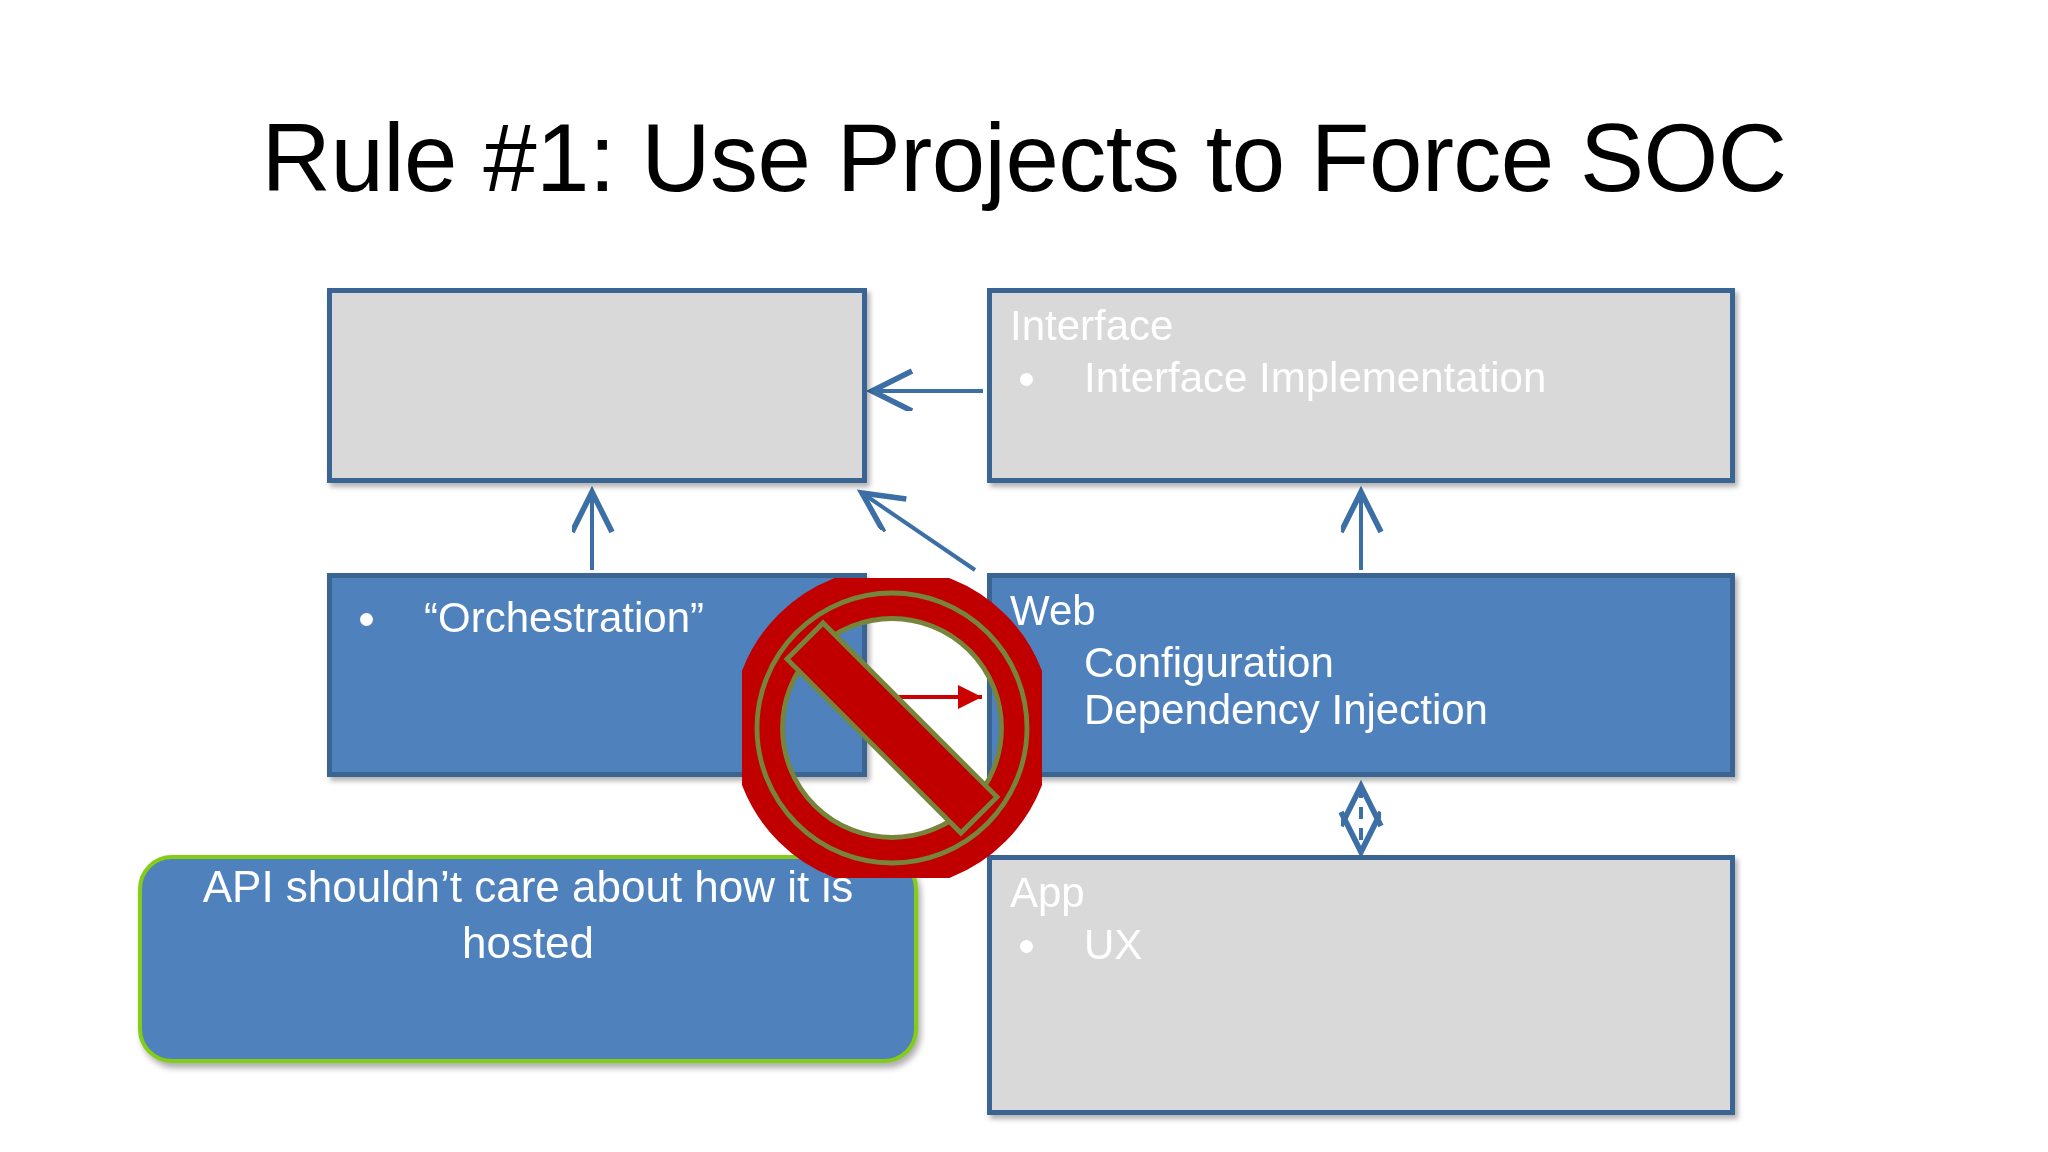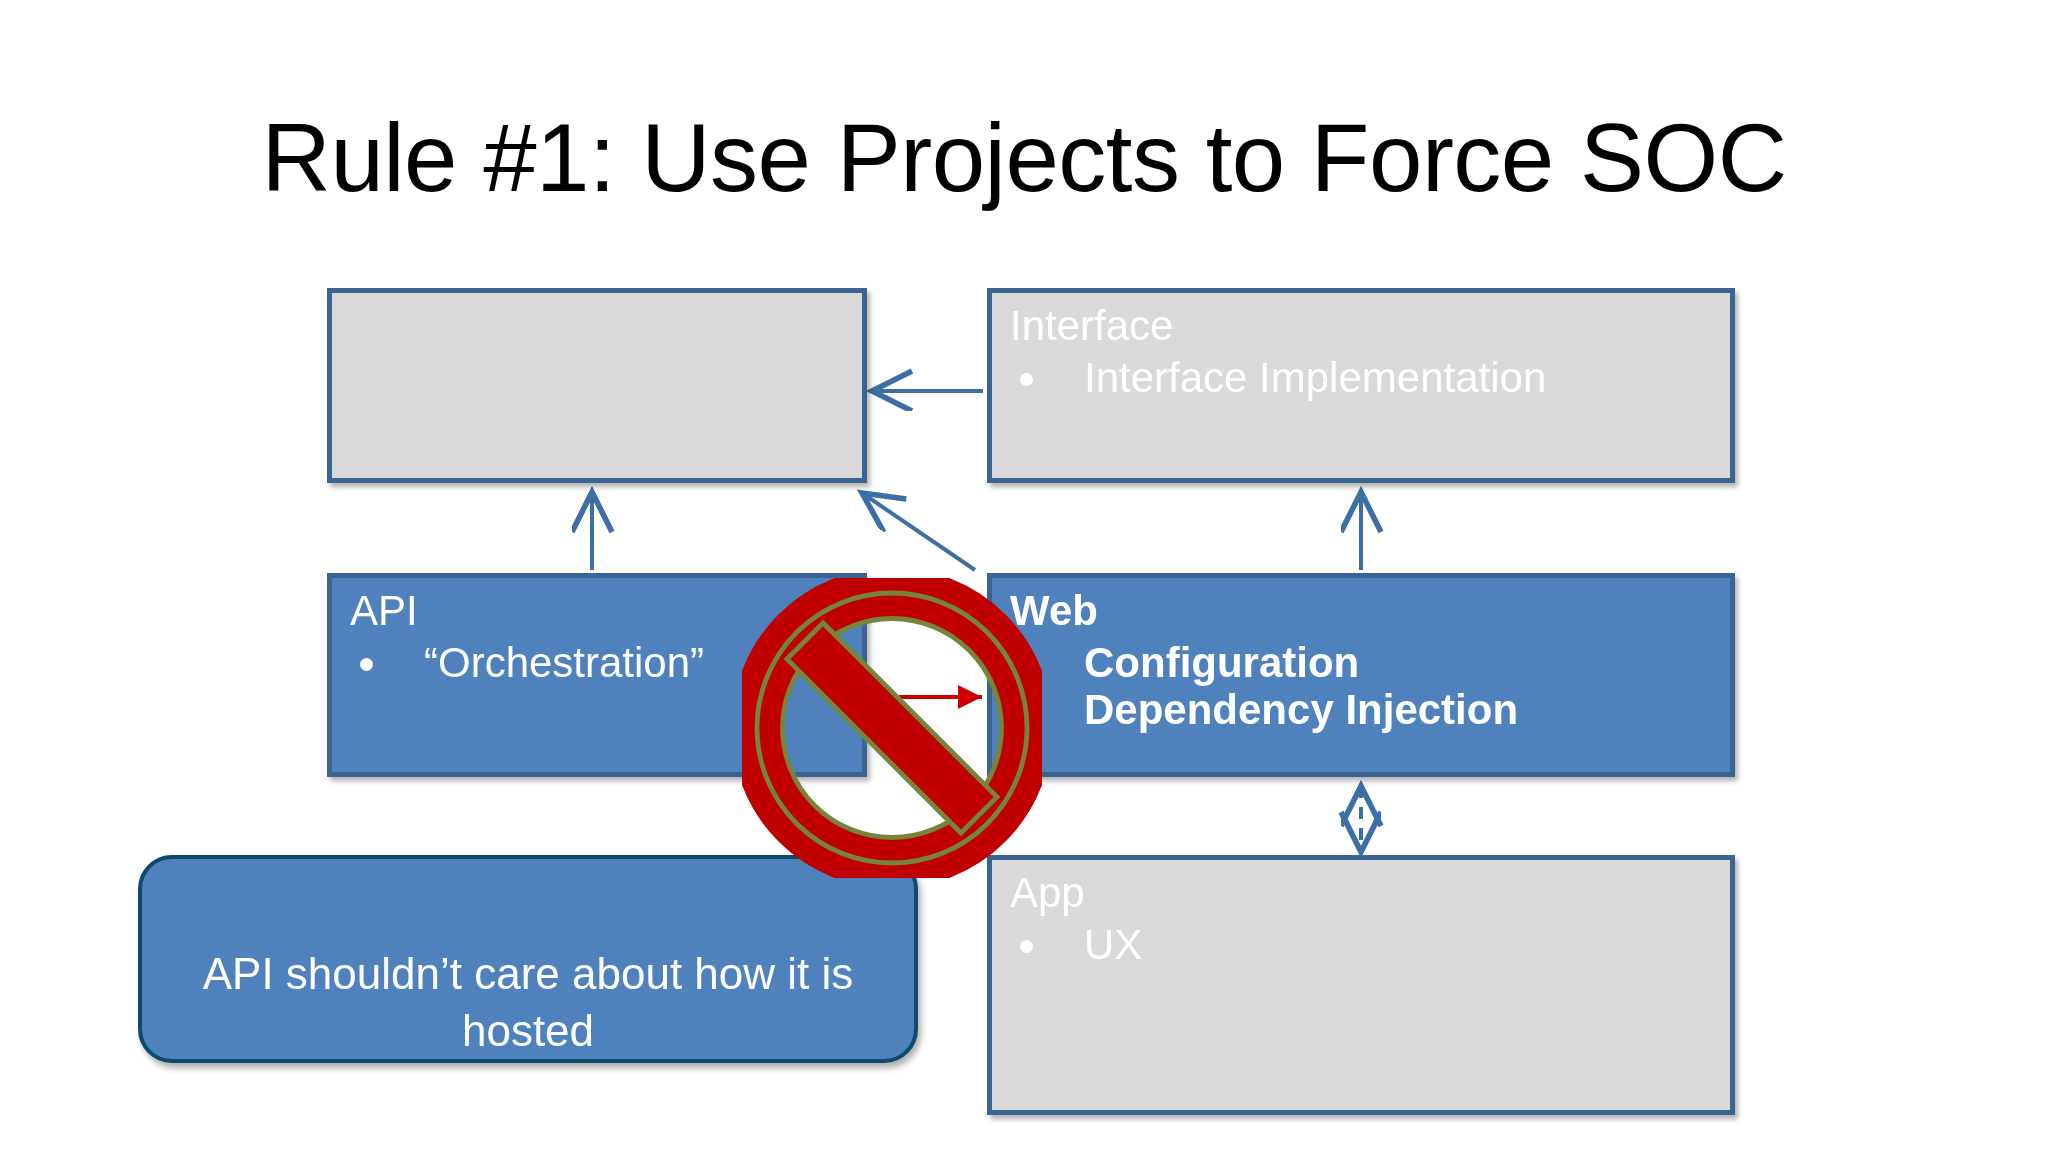--- a/index.html
+++ b/index.html
@@ -78,39 +78,39 @@
     width: 13px;
     height: 13px;
     border-radius: 50%;
     background: #ffffff;
   }
 
   
   #box-contracts { left: 327px;  top: 288px; width: 540px;  height: 195px; }
   #box-services  { left: 987px;  top: 288px; width: 748px;  height: 195px; }
   #box-api       { left: 327px;  top: 573px; width: 540px;  height: 204px; }
-  #box-web       { left: 987px;  top: 573px; width: 748px;  height: 204px; font-weight: bold; }
+  #box-web       { left: 987px;  top: 573px; width: 748px;  height: 204px; }
   #box-app       { left: 987px;  top: 855px; width: 748px;  height: 260px; }
 
   #box-web .node-list li { padding-left: 74px; }
 
   
   #callout-api {
     position: absolute;
     left: 138px;
     top: 855px;
     width: 780px;
     height: 208px;
     box-sizing: border-box;
     background: #4F81BD;
-    border: 4px solid #0c4a6e;
+    border: 4px solid #84cc16;
     border-radius: 34px;
     box-shadow: 3px 5px 6px rgba(0,0,0,0.32);
     display: flex;
-    align-items: flex-end;
+    align-items: flex-start;
     justify-content: center;
     text-align: center;
     color: #ffffff;
     font-size: 44px;
     line-height: 1.28;
     padding: 0 58px;
   }
 
   
   #arrow-layer {
@@ -179,21 +179,20 @@
   </div>
 
   <div class="node-box gray" id="box-services">
     <div class="node-title">Interface</div>
     <ul class="node-list">
       <li class="bulleted">Interface Implementation</li>
     </ul>
   </div>
 
   <div class="node-box blue" id="box-api">
-    <div class="node-title">API</div>
     <ul class="node-list">
       <li class="bulleted">“Orchestration”</li>
     </ul>
   </div>
 
   <div class="node-box blue" id="box-web">
     <div class="node-title">Web</div>
     <ul class="node-list">
       <li>Configuration</li>
       <li>Dependency Injection</li>

